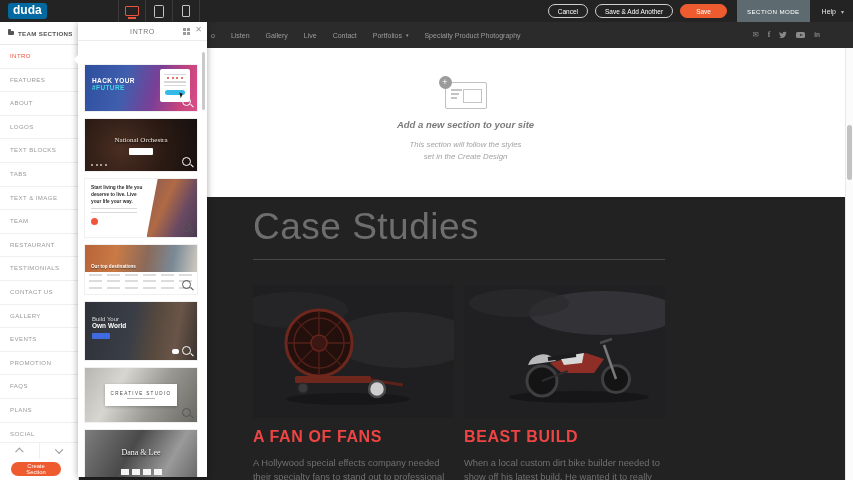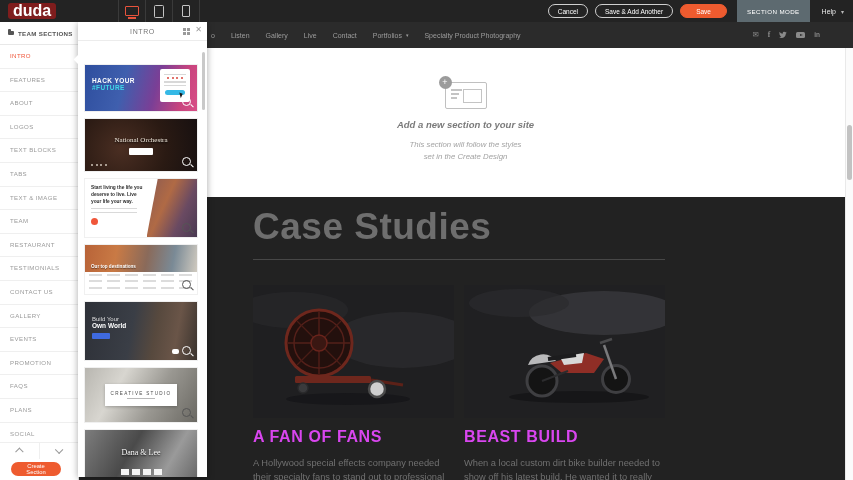--- a/index.html
+++ b/index.html
@@ -1,20 +1,20 @@
 <!DOCTYPE html>
 <html><head>
 <meta charset="utf-8">
 <style>
   html,body{margin:0;padding:0;background:#444;}
   .screen{position:relative;width:853px;height:480px;background:#fff;overflow:hidden;
           font-family:"Liberation Sans",sans-serif;-webkit-font-smoothing:antialiased;}
   
   .topbar{position:absolute;top:0;left:0;right:0;height:22px;background:#232323;display:flex;align-items:center;z-index:30;}
-  .logo{margin-left:8px;background:#7f1d1d;color:#fff;font-weight:bold;font-size:16px;line-height:13px;padding:1px 5px 2px;border-radius:3px;cursor:pointer;}
+  .logo{margin-left:8px;background:#0369a1;color:#fff;font-weight:bold;font-size:12px;line-height:13px;padding:1px 5px 2px;border-radius:3px;cursor:pointer;}
   .devices{position:absolute;left:118px;top:0;height:22px;display:flex;}
   .dev{width:26px;height:22px;display:flex;align-items:center;justify-content:center;border-left:1px solid #3a3a3a;cursor:pointer;}
   .dev:last-child{border-right:1px solid #3a3a3a;}
   .ic-desktop{width:12px;height:8px;border:1.5px solid #e8533c;border-radius:1px;position:relative;display:block;}
   .ic-desktop::after{content:"";position:absolute;left:2px;right:2px;bottom:-3.5px;height:1.5px;background:#e8533c;}
   .ic-tablet{width:8px;height:11px;border:1.3px solid #c4c4c4;border-radius:1.5px;display:block;}
   .ic-phone{width:6px;height:10px;border:1.2px solid #c4c4c4;border-radius:1px;display:block;}
   .topbar-right{margin-left:auto;display:flex;align-items:center;height:100%;}
   .pill{height:14px;border-radius:8px;font-size:6.5px;color:#fff;background:transparent;border:1px solid #cfcfcf;padding:0 9px;margin-right:7px;font-family:inherit;cursor:pointer;}
   .pill.solid{background:#ee5b2f;border-color:#ee5b2f;padding:0 15px;}
@@ -55,26 +55,26 @@
   .ph-box .l{position:absolute;left:5px;height:1.5px;background:#c4c4c4;display:block;}
   .ph-box .l1{top:6px;width:11px;}
   .ph-box .l2{top:10px;width:8px;}
   .ph-box .l3{top:14px;width:6px;}
   .ph-rect{position:absolute;right:4px;top:6px;width:17px;height:12px;border:1px solid #c4c4c4;display:block;}
   .ph-title{font-size:9.5px;font-weight:bold;font-style:italic;color:#7a7a7a;margin-bottom:9px;}
   .ph-sub{font-size:7.8px;font-style:italic;color:#a3a3a3;line-height:1.5;}
   
   .case-studies{background:#222222;height:283px;padding-top:9px;overflow:hidden;cursor:pointer;}
   .cs-inner{margin-left:175px;width:412px;}
-  .cs-heading{font-size:37px;color:#6e6e6e;font-weight:700;letter-spacing:.5px;margin:0;}
+  .cs-heading{font-size:37px;color:#6e6e6e;font-weight:400;letter-spacing:.5px;margin:0;}
   .cs-divider{height:1px;background:#474747;margin-top:11px;}
   .cs-cards{display:flex;gap:10px;margin-top:25px;}
   .cs-card{width:201px;}
   .cs-img{width:201px;height:133px;display:block;background:#1d1d1f;}
-  .cs-title{font-size:16px;color:#d946ef;letter-spacing:.6px;margin-top:10px;font-weight:bold;}
+  .cs-title{font-size:16px;color:#ef4444;letter-spacing:.6px;margin-top:10px;font-weight:bold;}
   .cs-body{font-size:9.3px;color:#707070;line-height:1.55;margin-top:10px;}
   
   .page-scrollbar{position:absolute;right:0;top:26px;bottom:0;width:7px;background:#fbfbfb;border-left:1px solid #e9e9e9;cursor:pointer;}
   .page-scroll-thumb{position:absolute;left:1px;right:1px;top:77px;height:55px;background:#c2c2c2;border-radius:3px;}
   
   .panel{position:absolute;left:78px;top:22px;width:129px;height:455px;background:#fff;box-shadow:0 1px 7px rgba(0,0,0,.35);z-index:25;}
   .panel-notch{position:absolute;left:-3.5px;top:34px;width:7px;height:7px;background:#fff;transform:rotate(45deg);}
   .panel-header{height:18px;display:flex;align-items:center;justify-content:center;border-bottom:1px solid #ececec;position:relative;}
   .panel-title{font-size:7px;color:#777;letter-spacing:.6px;}
   .grid-icon{position:absolute;right:17px;top:5.5px;width:7px;height:7px;display:grid;grid-template-columns:1fr 1fr;gap:1px;cursor:pointer;}

